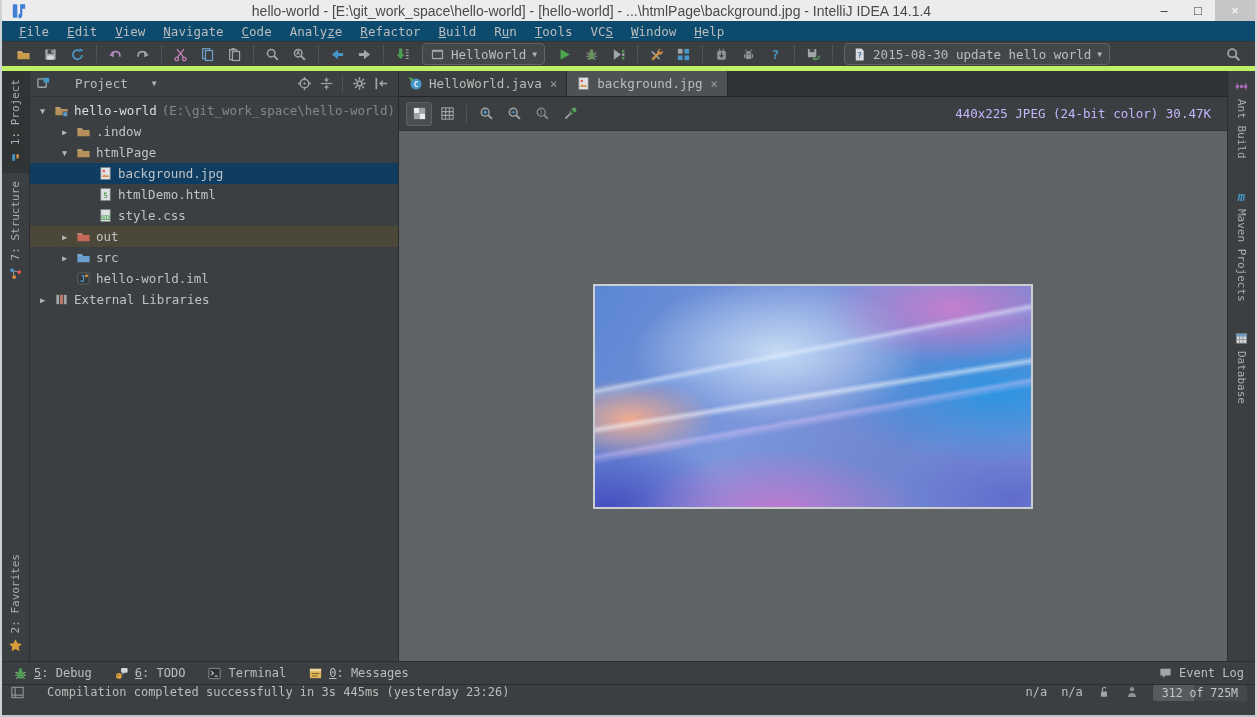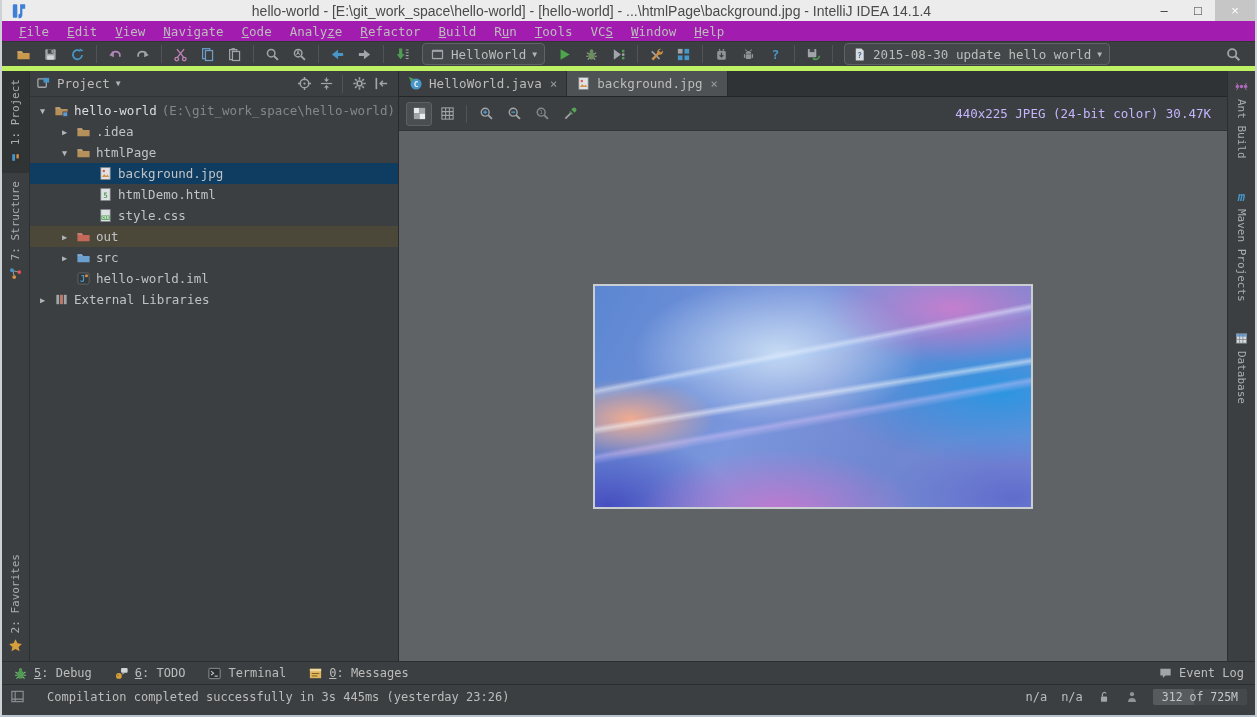--- a/index.html
+++ b/index.html
@@ -9,21 +9,21 @@
     background:#3c3f41;border-left:2px solid #cdd2d6;border-right:2px solid #cdd2d6;border-bottom:2px solid #b9c4ce;}
   
   .titlebar{height:21px;background:#ececec;display:flex;align-items:center;padding:0 0 0 8px;
     font-family:"Liberation Sans",sans-serif;font-size:14px;color:#4a4a4a;}
   .titlebar .app-ico{width:18px;height:18px;margin-right:8px;flex:0 0 auto;}
   .titlebar .ttl{flex:1;text-align:center;white-space:nowrap;overflow:hidden;text-overflow:ellipsis;}
   .winctl{display:flex;align-items:stretch;height:100%;}
   .winctl .wbtn{width:34px;display:flex;align-items:center;justify-content:center;color:#333;font-size:13px;}
   .winctl .wbtn.close{background:#c6c6c6;color:#fff;width:40px;}
   
-  .menubar{height:21px;background:#a21caf;display:flex;align-items:center;padding-left:8px;border-bottom:1px solid #323435;}
+  .menubar{height:21px;background:#0c4a6e;display:flex;align-items:center;padding-left:8px;border-bottom:1px solid #323435;}
   .menubar .mitem{padding:1px 9px;cursor:default;}
   
   .toolbar{height:29px;background:#3c3f41;display:flex;align-items:center;padding:0 8px;border-bottom:5px solid #bef264;}
   .tbtn{width:27px;height:24px;display:flex;align-items:center;justify-content:center;border-radius:3px;}
   .tsep{width:1px;height:18px;background:#515456;margin:0 5px;}
   .combo{display:flex;align-items:center;gap:6px;height:22px;border:1px solid #606365;border-radius:4px;
     background:#43474a;padding:0 7px;margin:0 6px;}
   .combo .caret{font-size:8px;color:#aeb3b6;}
   .toolbar .spacer{flex:1;}
   
@@ -32,21 +32,21 @@
   .stripe.left{border-right:1px solid #2c2e2f;}
   .stripe.right{border-left:1px solid #2c2e2f;}
   .vbtn{display:flex;flex-direction:column;align-items:center;gap:5px;padding:8px 0;width:100%;}
   .vbtn.active{background:#313435;}
   .vtext{font-size:11px;color:#a9aeb1;white-space:nowrap;writing-mode:vertical-rl;}
   .stripe.left .vtext{transform:rotate(180deg);}
   .mt-auto{margin-top:auto;}
   
   .project{width:369px;background:#3c3f41;border-right:1px solid #282a2b;display:flex;flex-direction:column;}
   .pheader{height:26px;display:flex;align-items:center;padding:0 6px;border-bottom:1px solid #313334;}
-  .pheader .ptitle{display:flex;align-items:center;gap:6px;padding-right:26px;}
+  .pheader .ptitle{display:flex;align-items:center;gap:24px;padding-right:26px;}
   .pheader .caret{font-size:8px;color:#aeb3b6;}
   .pheader .hspace{flex:1;}
   .hicon{width:22px;height:20px;display:flex;align-items:center;justify-content:center;}
   .tree{padding-top:3px;}
   .trow{height:21px;display:flex;align-items:center;gap:5px;white-space:nowrap;}
   .trow .arrow{width:13px;text-align:center;font-size:8.5px;color:#b0b5b8;flex:0 0 auto;}
   .trow.selected{background:#0f3d61;}
   .trow.hovered{background:#4b4839;}
   .trow .lbl{color:#c0c3c5;}
   .trow .lbl.bold{font-weight:normal;color:#dadddf;}
@@ -72,21 +72,21 @@
       radial-gradient(46% 46% at 42% 30%, rgba(206,226,246,.9), transparent 72%),
       radial-gradient(56% 46% at 93% 48%, rgba(38,150,226,.92), transparent 72%),
       radial-gradient(46% 40% at 42% 102%, rgba(204,118,206,.85), transparent 70%),
       radial-gradient(40% 46% at 3% 100%, rgba(68,74,190,.95), transparent 72%),
       radial-gradient(42% 40% at 96% 96%, rgba(92,102,202,.85), transparent 72%),
       linear-gradient(120deg,#5b86d2,#7b96dc 40%,#6f86d0 70%,#7d8fd8);}
   
   .bottombar{height:23px;background:#3c3f41;border-top:1px solid #2c2e2f;display:flex;align-items:center;font-size:12px;}
   .bbtn{display:flex;align-items:center;gap:6px;padding:0 11px;height:100%;}
   .bottombar .bspace{flex:1;}
-  .statusbar{height:24px;background:#3c3f41;border-top:1px solid #2b2d2e;display:flex;align-items:center;
+  .statusbar{height:24px;background:#3c3f41;border-top:1px solid #2b2d2e;display:flex;align-items:flex-start;
     padding:0 8px;font-size:12px;gap:14px;}
   .statusbar .smsg{margin-left:8px;}
   .statusbar .sspace{flex:1;}
   .mem{background:linear-gradient(to right,#575b5d 0 44%,#45494b 44%);border-radius:2px;padding:1px 9px;
     color:#c3c7c9;font-size:11.5px;}
   .ico{display:inline-flex;align-items:center;justify-content:center;line-height:0;flex:0 0 auto;}
   u{text-decoration:underline;}
 </style>
 </head>
 <body>
@@ -452,21 +452,21 @@
             <span class="extra"> (E:\git_work_space\hello-world)</span>
           </div>
           <div class="trow" style="padding-left: 28px;">
             <span class="arrow">▶</span>
             <span class="ico">
               <svg viewBox="0 0 16 16" width="15" height="15">
                 <path d="M1.5 4.5h4.7l1.5 2h6.8v6.5h-13z" fill="#b5905a"></path>
                 <path d="M1.5 4.5h4.7l1 1.4H1.5z" fill="rgba(255,255,255,.28)"></path>
               </svg>
             </span>
-            <span class="lbl">.idea</span>
+            <span class="lbl">.indow</span>
           </div>
           <div class="trow" style="padding-left: 28px;">
             <span class="arrow">▼</span>
             <span class="ico">
               <svg viewBox="0 0 16 16" width="15" height="15">
                 <path d="M1.5 4.5h4.7l1.5 2h6.8v6.5h-13z" fill="#b5905a"></path>
                 <path d="M1.5 4.5h4.7l1 1.4H1.5z" fill="rgba(255,255,255,.28)"></path>
               </svg>
             </span>
             <span class="lbl">htmlPage</span>

